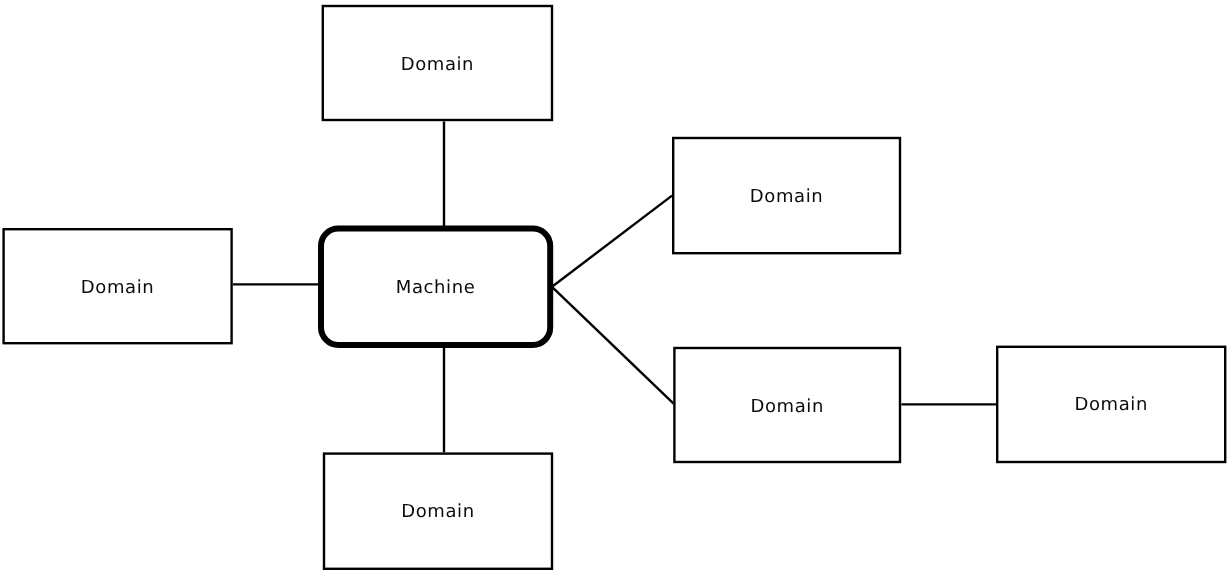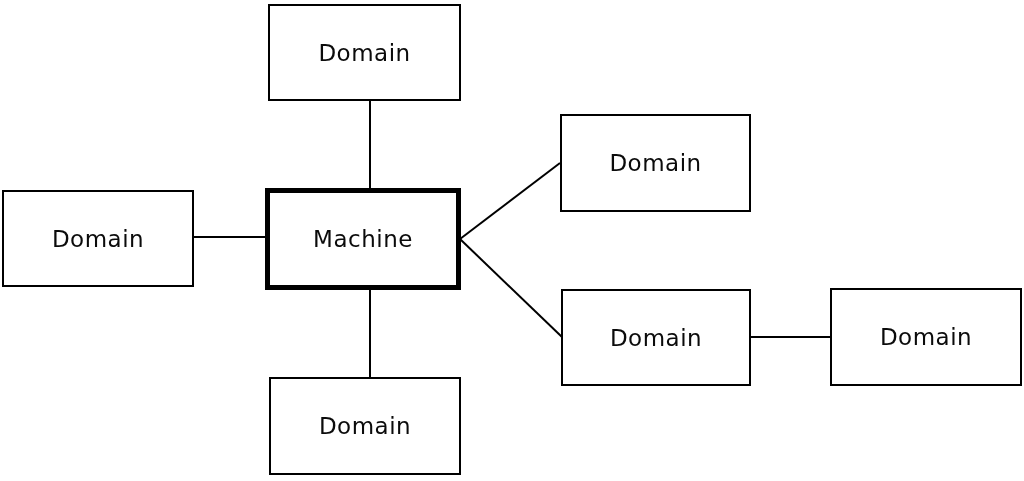--- a/index.html
+++ b/index.html
@@ -24,28 +24,29 @@
     z-index: 1;
   }
   .node {
     position: absolute;
     box-sizing: border-box;
     background: #ffffff;
     border: 2px solid #000000;
     display: flex;
     align-items: center;
     justify-content: center;
-    font-size: 23px;
+    font-size: 15px;
     color: #0b0b0b;
     z-index: 2;
     letter-spacing: 0.5px;
     text-align: center;
   }
   .node.machine {
     border-width: 5px;
+    border-radius: 17px;
   }
   
   #node-top       { left: 268px; top: 4px;   width: 193px; height: 97px;  }
   #node-left      { left: 2px;   top: 190px; width: 192px; height: 97px;  }
   #node-machine   { left: 265px; top: 188px; width: 196px; height: 102px; }
   #node-top-right { left: 560px; top: 114px; width: 191px; height: 98px;  }
   #node-mid-right { left: 561px; top: 289px; width: 190px; height: 97px;  }
   #node-far-right { left: 830px; top: 288px; width: 192px; height: 98px;  }
   #node-bottom    { left: 269px; top: 377px; width: 192px; height: 98px;  }
 </style>

